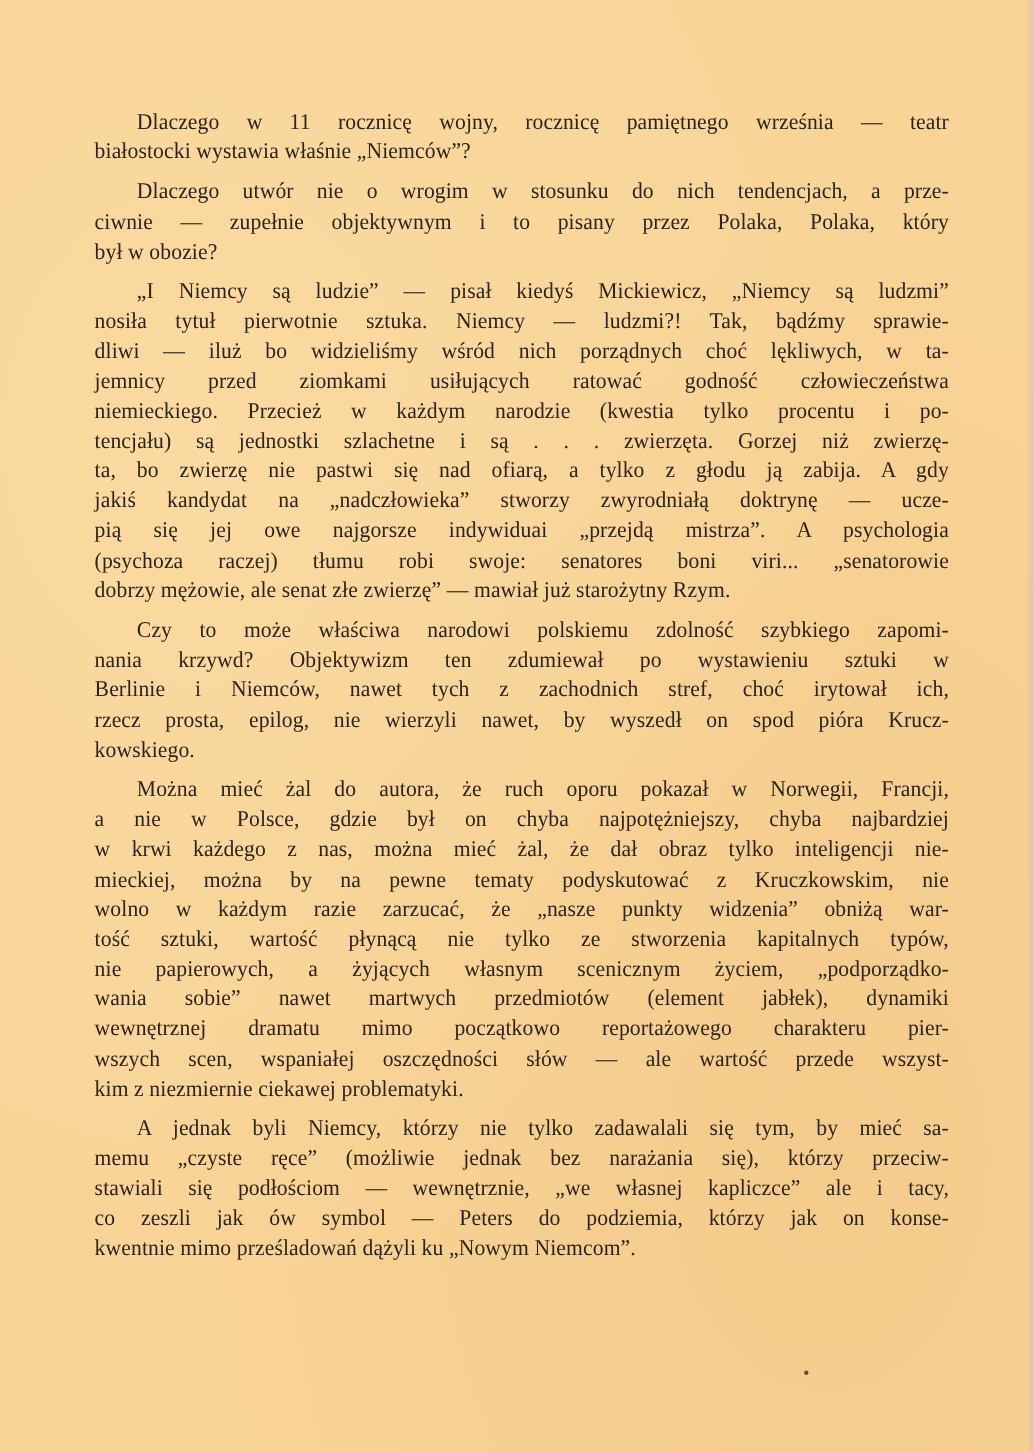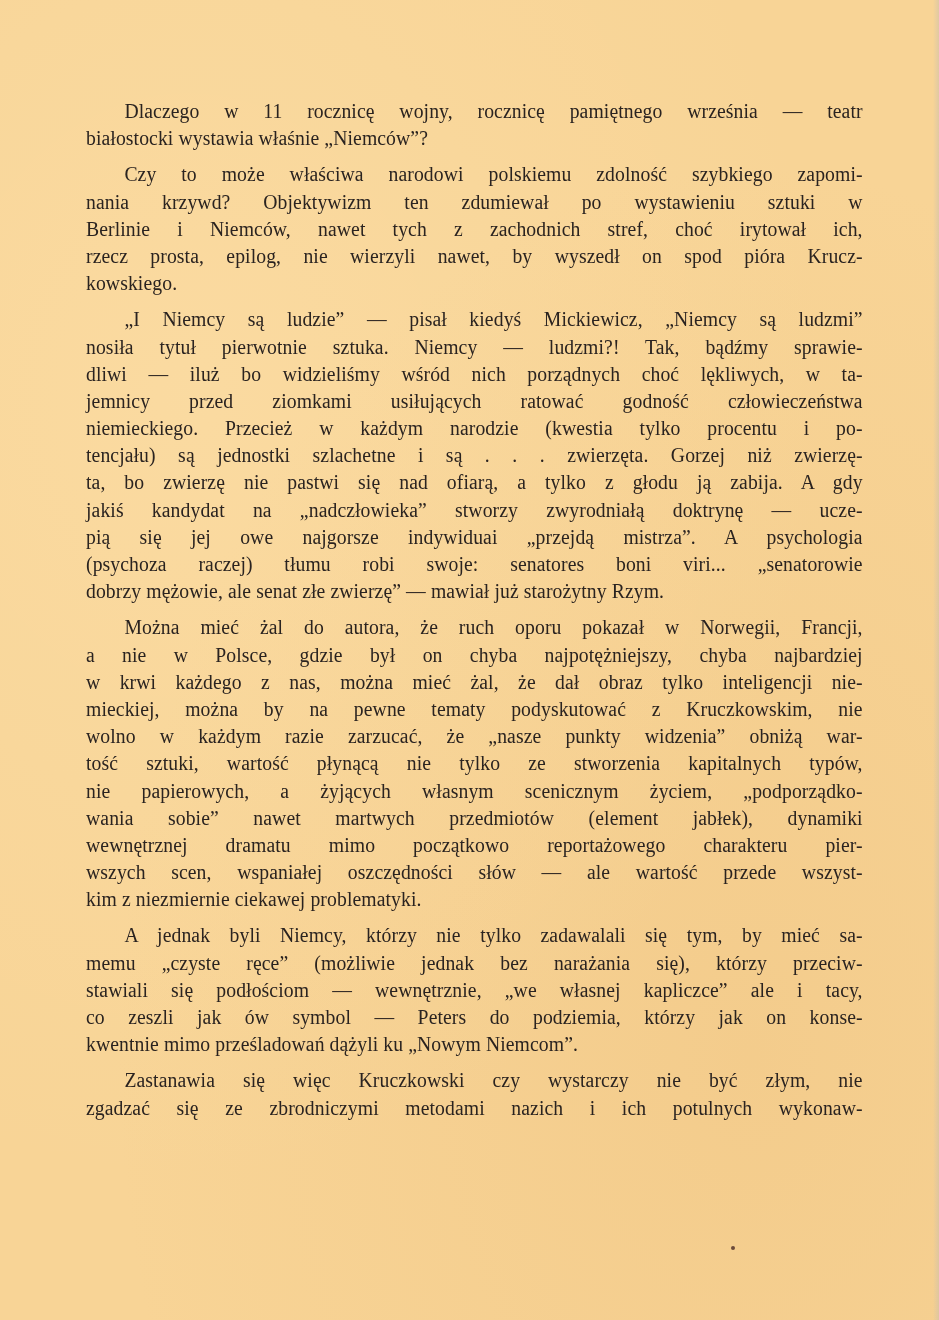--- a/index.html
+++ b/index.html
@@ -72,38 +72,43 @@
 
 <div class="paper"></div>
 <div class="right-edge"></div>
 
 <div class="text-block">
   <p class="para">
     <span class="line first">Dlaczego w 11 rocznicę wojny, rocznicę pamiętnego września — teatr</span>
     <span class="line last">białostocki wystawia właśnie „Niemców”?</span>
   </p>
   <p class="para">
-    <span class="line first">Czy to może właściwa narodowi polskiemu zdolność szybkiego zapomi-</span>
-    <span class="line">nania krzywd? Objektywizm ten zdumiewał po wystawieniu sztuki w</span>
-    <span class="line">Berlinie i Niemców, nawet tych z zachodnich stref, choć irytował ich,</span>
-    <span class="line">rzecz prosta, epilog, nie wierzyli nawet, by wyszedł on spod pióra Krucz-</span>
-    <span class="line last">kowskiego.</span>
+    <span class="line first">Dlaczego utwór nie o wrogim w stosunku do nich tendencjach, a prze-</span>
+    <span class="line">ciwnie — zupełnie objektywnym i to pisany przez Polaka, Polaka, który</span>
+    <span class="line last">był w obozie?</span>
   </p>
   <p class="para">
     <span class="line first">„I Niemcy są ludzie” — pisał kiedyś Mickiewicz, „Niemcy są ludzmi”</span>
     <span class="line">nosiła tytuł pierwotnie sztuka. Niemcy — ludzmi?! Tak, bądźmy sprawie-</span>
     <span class="line">dliwi — iluż bo widzieliśmy wśród nich porządnych choć lękliwych, w ta-</span>
     <span class="line">jemnicy przed ziomkami usiłujących ratować godność człowieczeństwa</span>
     <span class="line">niemieckiego. Przecież w każdym narodzie (kwestia tylko procentu i po-</span>
     <span class="line">tencjału) są jednostki szlachetne i są . . . zwierzęta. Gorzej niż zwierzę-</span>
     <span class="line">ta, bo zwierzę nie pastwi się nad ofiarą, a tylko z głodu ją zabija. A gdy</span>
     <span class="line">jakiś kandydat na „nadczłowieka” stworzy zwyrodniałą doktrynę — ucze-</span>
     <span class="line">pią się jej owe najgorsze indywiduai „przejdą mistrza”. A psychologia</span>
     <span class="line">(psychoza raczej) tłumu robi swoje: senatores boni viri... „senatorowie</span>
     <span class="line last">dobrzy mężowie, ale senat złe zwierzę” — mawiał już starożytny Rzym.</span>
+  </p>
+  <p class="para">
+    <span class="line first">Czy to może właściwa narodowi polskiemu zdolność szybkiego zapomi-</span>
+    <span class="line">nania krzywd? Objektywizm ten zdumiewał po wystawieniu sztuki w</span>
+    <span class="line">Berlinie i Niemców, nawet tych z zachodnich stref, choć irytował ich,</span>
+    <span class="line">rzecz prosta, epilog, nie wierzyli nawet, by wyszedł on spod pióra Krucz-</span>
+    <span class="line last">kowskiego.</span>
   </p>
   <p class="para">
     <span class="line first">Można mieć żal do autora, że ruch oporu pokazał w Norwegii, Francji,</span>
     <span class="line">a nie w Polsce, gdzie był on chyba najpotężniejszy, chyba najbardziej</span>
     <span class="line">w krwi każdego z nas, można mieć żal, że dał obraz tylko inteligencji nie-</span>
     <span class="line">mieckiej, można by na pewne tematy podyskutować z Kruczkowskim, nie</span>
     <span class="line">wolno w każdym razie zarzucać, że „nasze punkty widzenia” obniżą war-</span>
     <span class="line">tość sztuki, wartość płynącą nie tylko ze stworzenia kapitalnych typów,</span>
     <span class="line">nie papierowych, a żyjących własnym scenicznym życiem, „podporządko-</span>
     <span class="line">wania sobie” nawet martwych przedmiotów (element jabłek), dynamiki</span>
@@ -111,19 +116,15 @@
     <span class="line">wszych scen, wspaniałej oszczędności słów — ale wartość przede wszyst-</span>
     <span class="line last">kim z niezmiernie ciekawej problematyki.</span>
   </p>
   <p class="para">
     <span class="line first">A jednak byli Niemcy, którzy nie tylko zadawalali się tym, by mieć sa-</span>
     <span class="line">memu „czyste ręce” (możliwie jednak bez narażania się), którzy przeciw-</span>
     <span class="line">stawiali się podłościom — wewnętrznie, „we własnej kapliczce” ale i tacy,</span>
     <span class="line">co zeszli jak ów symbol — Peters do podziemia, którzy jak on konse-</span>
     <span class="line last">kwentnie mimo prześladowań dążyli ku „Nowym Niemcom”.</span>
   </p>
-  <p class="para">
-    <span class="line first">Zastanawia się więc Kruczkowski czy wystarczy nie być złym, nie</span>
-    <span class="line">zgadzać się ze zbrodniczymi metodami nazich i ich potulnych wykonaw-</span>
-  </p>
 </div>
 
 <div class="speck" style="left:731px; top:1246px;"></div>
 
 </body></html>

